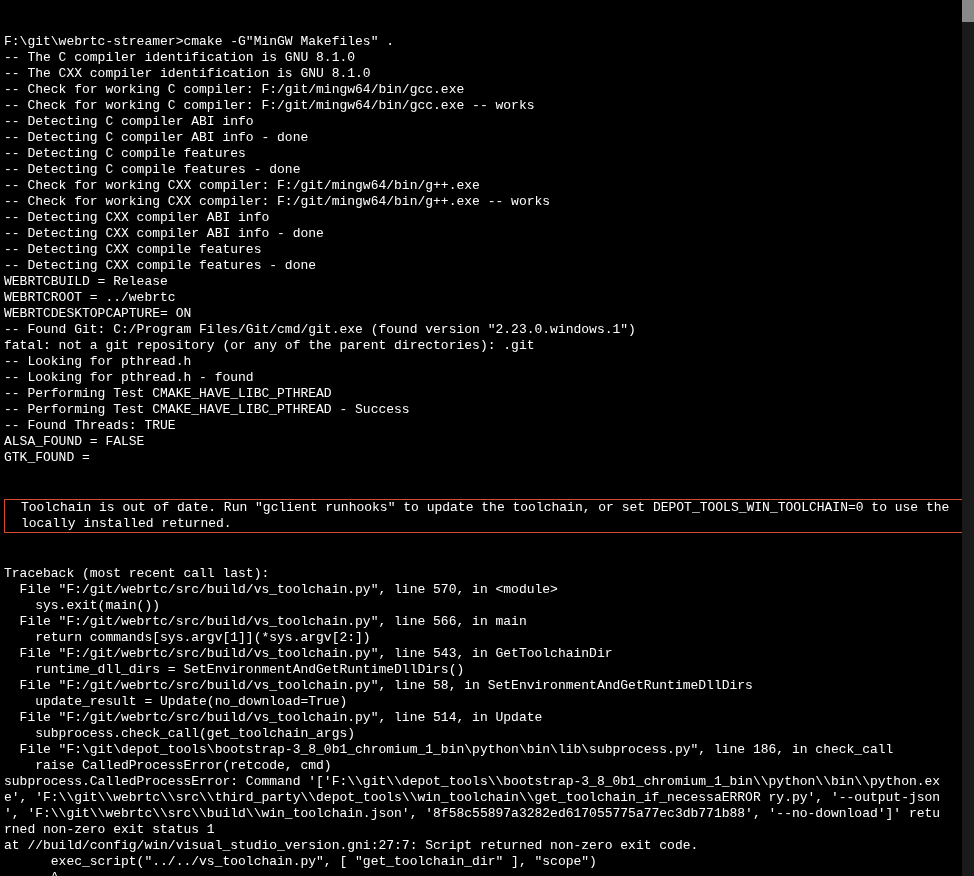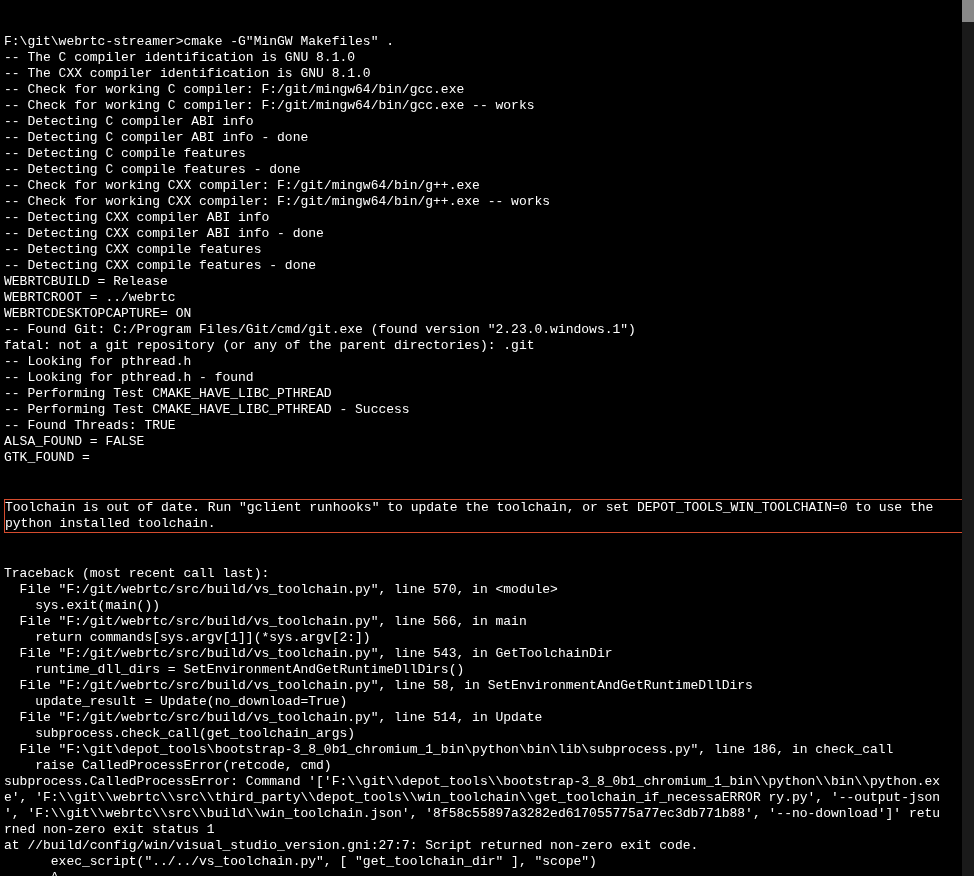--- a/index.html
+++ b/index.html
@@ -17,21 +17,21 @@
   .terminal {
     padding: 2px 4px;
     white-space: pre;
     position: relative;
   }
   .line {
     white-space: pre;
   }
   .highlight-box {
     border: 1px solid #d64c2e;
-    padding: 0 0;
+    padding: 0 16px;
     margin: 1px 0;
   }
   .scrollbar {
     position: absolute;
     right: 0;
     top: 0;
     width: 12px;
     height: 876px;
     background: #1a1a1a;
   }
@@ -41,19 +41,19 @@
     width: 12px;
     height: 22px;
     background: #888;
   }
 </style>
 </head>
 <body>
 
 <div class="terminal">
   <div id="before-lines"><div class="line">F:\git\webrtc-streamer&gt;cmake -G"MinGW Makefiles" .</div><div class="line">-- The C compiler identification is GNU 8.1.0</div><div class="line">-- The CXX compiler identification is GNU 8.1.0</div><div class="line">-- Check for working C compiler: F:/git/mingw64/bin/gcc.exe</div><div class="line">-- Check for working C compiler: F:/git/mingw64/bin/gcc.exe -- works</div><div class="line">-- Detecting C compiler ABI info</div><div class="line">-- Detecting C compiler ABI info - done</div><div class="line">-- Detecting C compile features</div><div class="line">-- Detecting C compile features - done</div><div class="line">-- Check for working CXX compiler: F:/git/mingw64/bin/g++.exe</div><div class="line">-- Check for working CXX compiler: F:/git/mingw64/bin/g++.exe -- works</div><div class="line">-- Detecting CXX compiler ABI info</div><div class="line">-- Detecting CXX compiler ABI info - done</div><div class="line">-- Detecting CXX compile features</div><div class="line">-- Detecting CXX compile features - done</div><div class="line">WEBRTCBUILD = Release</div><div class="line">WEBRTCROOT = ../webrtc</div><div class="line">WEBRTCDESKTOPCAPTURE= ON</div><div class="line">-- Found Git: C:/Program Files/Git/cmd/git.exe (found version "2.23.0.windows.1")</div><div class="line">fatal: not a git repository (or any of the parent directories): .git</div><div class="line">-- Looking for pthread.h</div><div class="line">-- Looking for pthread.h - found</div><div class="line">-- Performing Test CMAKE_HAVE_LIBC_PTHREAD</div><div class="line">-- Performing Test CMAKE_HAVE_LIBC_PTHREAD - Success</div><div class="line">-- Found Threads: TRUE</div><div class="line">ALSA_FOUND = FALSE</div><div class="line">GTK_FOUND =</div></div>
-  <div class="highlight-box" id="highlight-lines"><div class="line">Toolchain is out of date. Run "gclient runhooks" to update the toolchain, or set DEPOT_TOOLS_WIN_TOOLCHAIN=0 to use the</div><div class="line">python installed toolchain.</div></div>
+  <div class="highlight-box" id="highlight-lines"><div class="line">Toolchain is out of date. Run "gclient runhooks" to update the toolchain, or set DEPOT_TOOLS_WIN_TOOLCHAIN=0 to use the</div><div class="line">locally installed returned.</div></div>
   <div id="after-lines"><div class="line">Traceback (most recent call last):</div><div class="line">  File "F:/git/webrtc/src/build/vs_toolchain.py", line 570, in &lt;module&gt;</div><div class="line">    sys.exit(main())</div><div class="line">  File "F:/git/webrtc/src/build/vs_toolchain.py", line 566, in main</div><div class="line">    return commands[sys.argv[1]](*sys.argv[2:])</div><div class="line">  File "F:/git/webrtc/src/build/vs_toolchain.py", line 543, in GetToolchainDir</div><div class="line">    runtime_dll_dirs = SetEnvironmentAndGetRuntimeDllDirs()</div><div class="line">  File "F:/git/webrtc/src/build/vs_toolchain.py", line 58, in SetEnvironmentAndGetRuntimeDllDirs</div><div class="line">    update_result = Update(no_download=True)</div><div class="line">  File "F:/git/webrtc/src/build/vs_toolchain.py", line 514, in Update</div><div class="line">    subprocess.check_call(get_toolchain_args)</div><div class="line">  File "F:\git\depot_tools\bootstrap-3_8_0b1_chromium_1_bin\python\bin\lib\subprocess.py", line 186, in check_call</div><div class="line">    raise CalledProcessError(retcode, cmd)</div><div class="line">subprocess.CalledProcessError: Command '['F:\\git\\depot_tools\\bootstrap-3_8_0b1_chromium_1_bin\\python\\bin\\python.ex</div><div class="line">e', 'F:\\git\\webrtc\\src\\third_party\\depot_tools\\win_toolchain\\get_toolchain_if_necessaERROR ry.py', '--output-json</div><div class="line">', 'F:\\git\\webrtc\\src\\build\\win_toolchain.json', '8f58c55897a3282ed617055775a77ec3db771b88', '--no-download']' retu</div><div class="line">rned non-zero exit status 1</div><div class="line">at //build/config/win/visual_studio_version.gni:27:7: Script returned non-zero exit code.</div><div class="line">      exec_script("../../vs_toolchain.py", [ "get_toolchain_dir" ], "scope")</div><div class="line">      ^----------</div></div>
 </div>
 
 <div class="scrollbar">
   <div class="scroll-thumb"></div>
 </div>
 
 </body></html>

